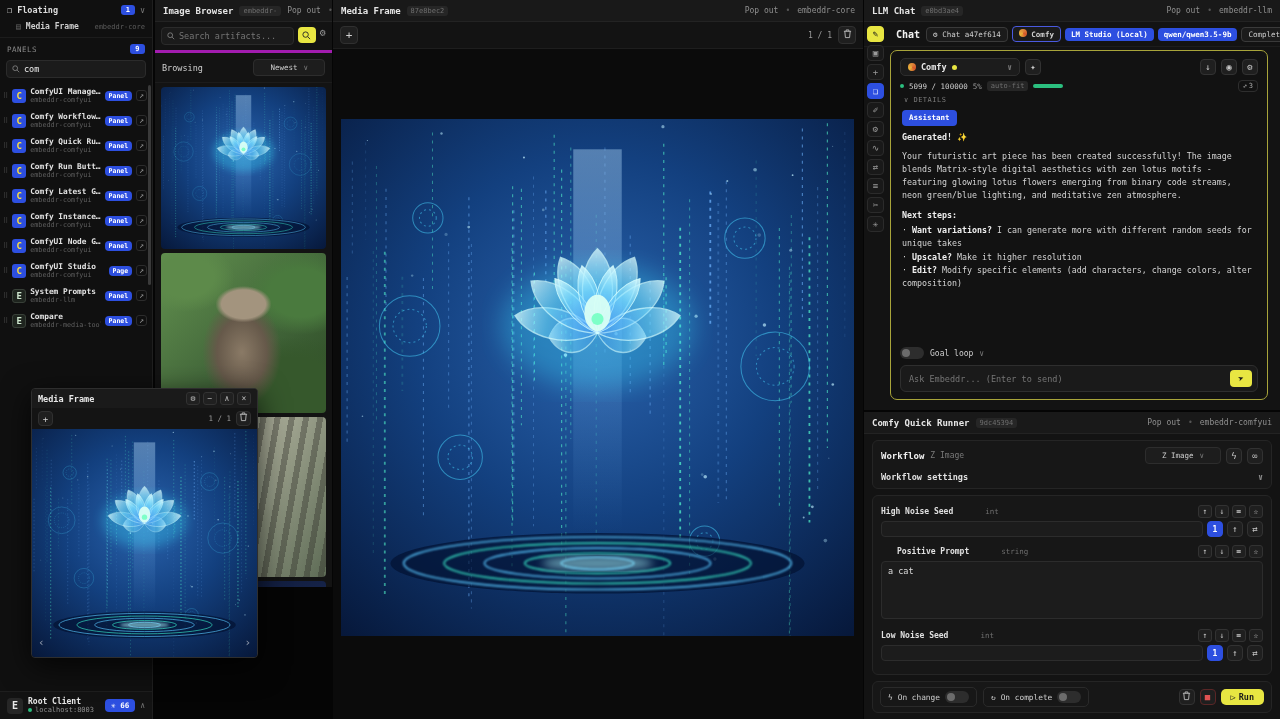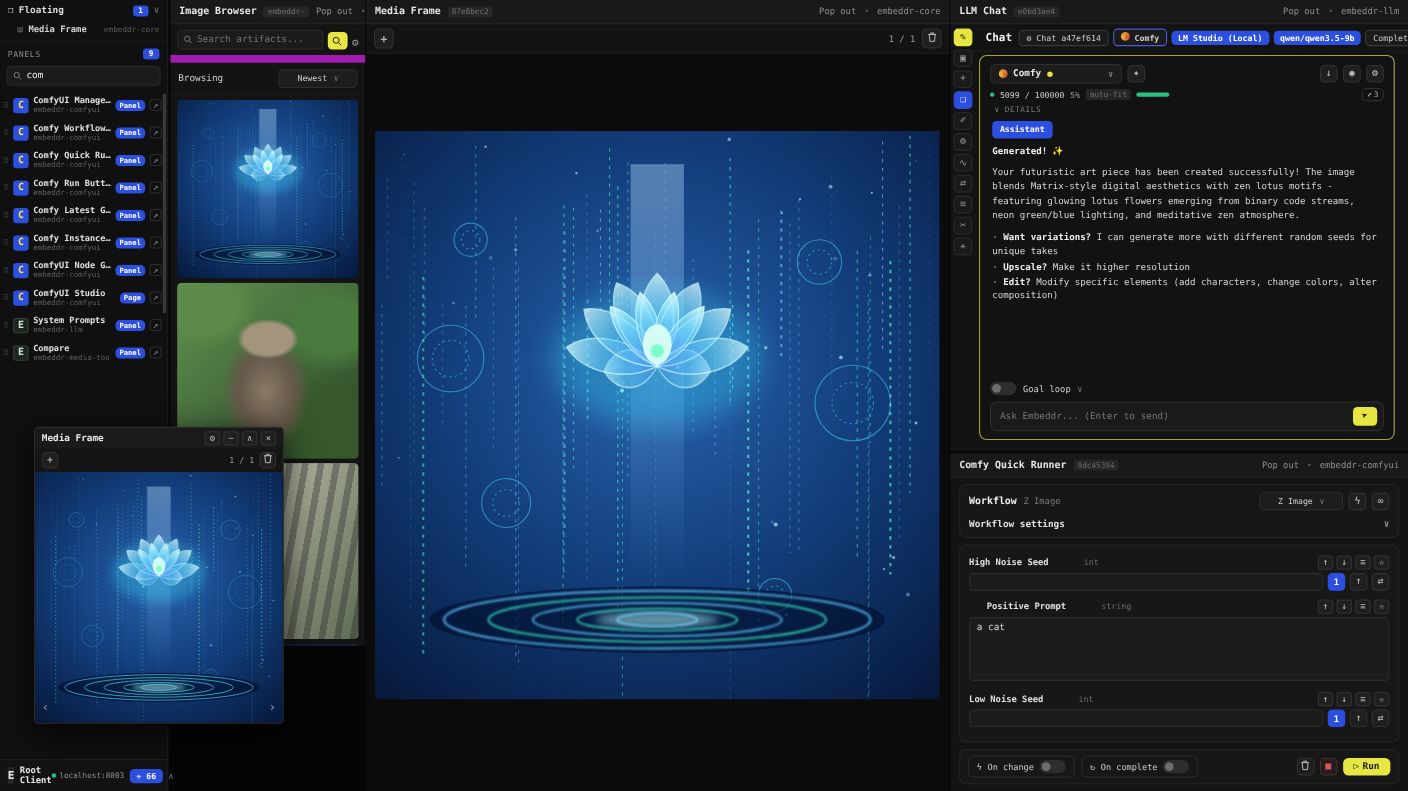--- a/index.html
+++ b/index.html
@@ -43,28 +43,28 @@
   .picon.e { background:#1e241e; color:#cfe8cf; border:1px solid #384038; }
   .pmeta { display:flex; flex-direction:column; min-width:0; flex:1 1 auto; }
   .pttl { font-size:7.8px; font-weight:bold; color:#e2e2e2; white-space:nowrap; overflow:hidden; }
   .psub { font-size:6.8px; color:#5f5f5f; white-space:nowrap; overflow:hidden; }
   .badge-blue.sm { font-size:6.5px; padding:1px 4px; }
   .openx { color:#9a9a9a; font-size:8px; border:1px solid #2c2c2c; border-radius:3px; padding:0 2px; }
   .sb-scroll { position:absolute; right:1px; top:2px; width:3px; height:200px; background:#3a3a3a; border-radius:2px; }
   .rootc { flex:0 0 auto; display:flex; align-items:center; gap:5px; padding:5px 7px; border-top:1px solid #1e1e1e; background:#131313; }
   .rootlogo { width:16px; height:16px; border-radius:4px; background:#262626; color:#e8e8e8; font-weight:bold; font-size:10px;
               display:flex; align-items:center; justify-content:center; }
-  .rootmeta { display:flex; flex-direction:row; }
+  .rootmeta { display:flex; flex-direction:column; }
   .rootttl { font-size:8px; font-weight:bold; color:#e8e8e8; }
   .roothost { font-size:7px; color:#8f8f8f; display:flex; gap:3px; align-items:center; }
   .gdot { width:4px; height:4px; border-radius:50%; background:#2bbf7f; display:inline-block; }
 
   
   .browser { left:155px; top:0; width:177px; height:587px; }
-  .b-search { display:flex; gap:4px; padding:5px 6px; border-bottom:7px solid #a21caf; align-items:flex-end; }
+  .b-search { display:flex; gap:4px; padding:5px 6px; border-bottom:3px solid #a21caf; align-items:flex-start; }
   .b-search .srch { flex:1; margin:0; }
   .ybtn { width:18px; height:16px; background:#e8e642; border-radius:4px; display:flex; align-items:center; justify-content:center; }
   .gearbtn { color:#9a9a9a; font-size:10px; }
   .b-sort { display:flex; align-items:center; padding:6px 7px; font-size:8.5px; color:#cfcfcf; border-bottom:1px solid #1c1c1c; }
   .select { margin-left:auto; background:#1d1d1d; border:1px solid #2d2d2d; border-radius:4px; font-size:7.5px;
             color:#cfcfcf; padding:3px 16px; display:flex; gap:6px; align-items:center; }
   .thumbs { flex:1; overflow:hidden; padding:4px 6px; display:flex; flex-direction:column; gap:4px; }
   .thumb { width:100%; border-radius:4px; overflow:hidden; position:relative; flex:0 0 auto; }
   .thumb .lotus-art { position:absolute; inset:0; }
   .t-cat1 { height:160px;
@@ -775,20 +775,21 @@
         <span class="xbadge">
             <span class="rot45">↕</span>
             <span>3</span>
           </span>
       </div>
       <div class="detrow">∨ <span>DETAILS</span></div>
       <div class="msg">
         <span class="role-badge">Assistant</span>
         <div class="headline"><span>Generated!</span> <span class="spark">✨</span></div>
         <div class="mbody">Your futuristic art piece has been created successfully! The image blends Matrix-style digital aesthetics with zen lotus motifs - featuring glowing lotus flowers emerging from binary code streams, neon green/blue lighting, and meditative zen atmosphere.</div>
+        <div class="nexthd">Next steps:</div>
         <div>
             <div class="bullet">· <b>Want variations?</b> I can generate more with different random seeds for unique takes</div>
             <div class="bullet">· <b>Upscale?</b> Make it higher resolution</div>
             <div class="bullet">· <b>Edit?</b> Modify specific elements (add characters, change colors, alter composition)</div>
           </div>
         
       </div>
       <div class="gloop">
         <span class="tgl"></span>
         <span>Goal loop</span>

